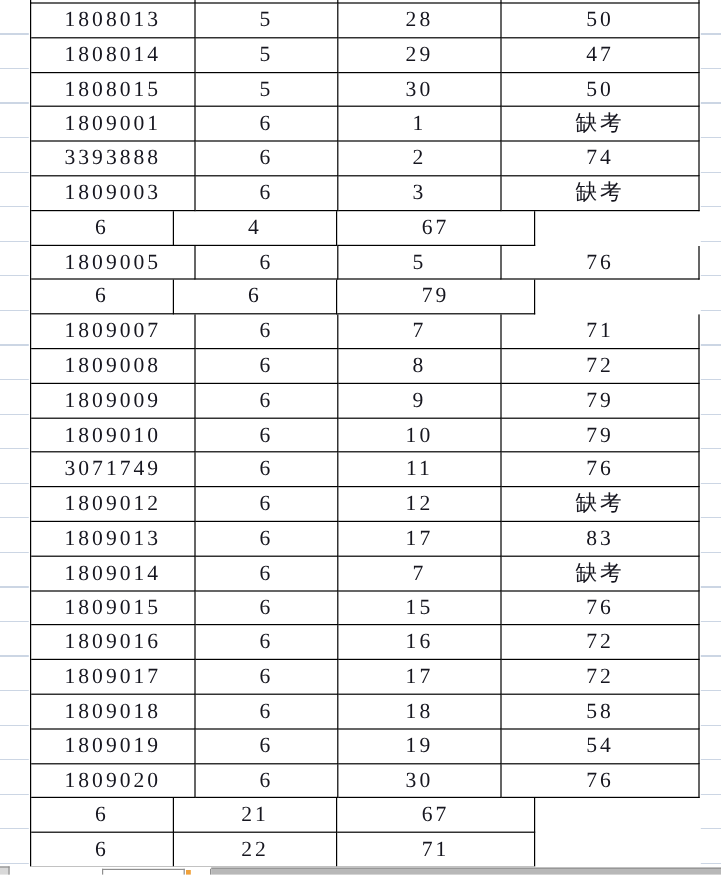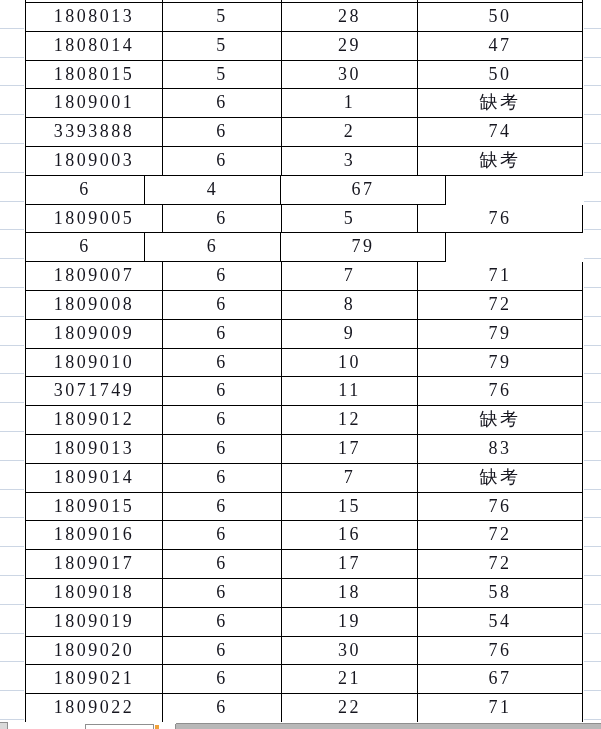--- a/index.html
+++ b/index.html
@@ -309,28 +309,26 @@
     </div>
 
     <div class="t-row">
       <div class="t-cell c0">1809020</div>
       <div class="t-cell c1">6</div>
       <div class="t-cell c2">30</div>
       <div class="t-cell c3">76</div>
     </div>
 
     <div class="t-row">
-      <div class="t-cell c0">1809021</div>
       <div class="t-cell c1">6</div>
       <div class="t-cell c2">21</div>
       <div class="t-cell c3">67</div>
     </div>
 
     <div class="t-row">
-      <div class="t-cell c0">1809022</div>
       <div class="t-cell c1">6</div>
       <div class="t-cell c2">22</div>
       <div class="t-cell c3">71</div>
     </div>
   </div>
 
   <div class="bottom-strip">
     <div class="corner-btn"></div>
     <div class="sheet-tab"></div>
     <div class="tab-accent"></div>

